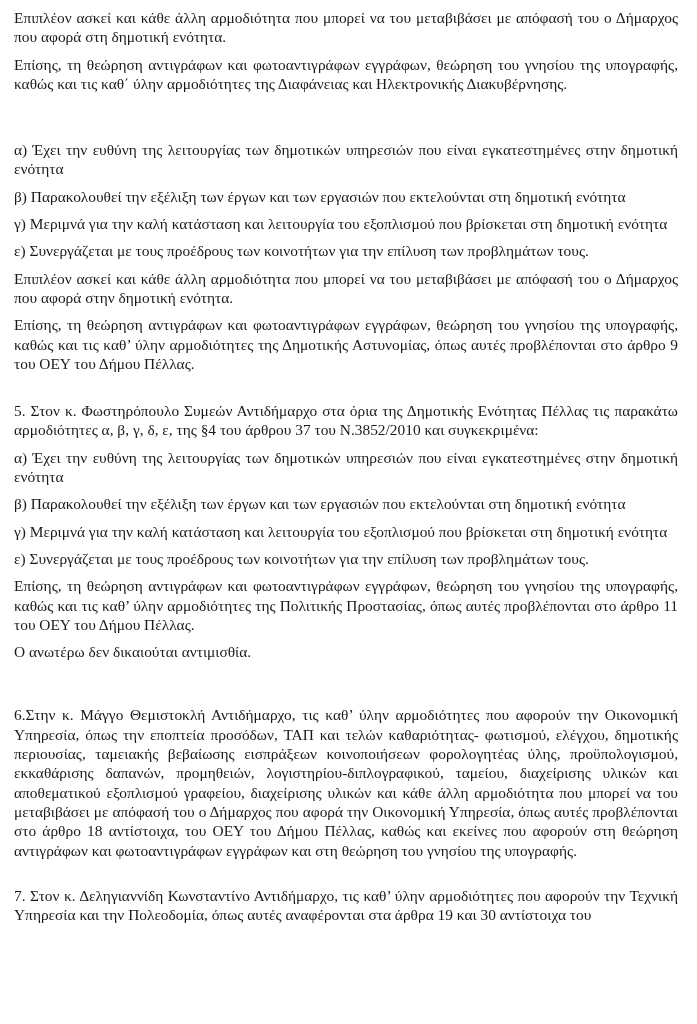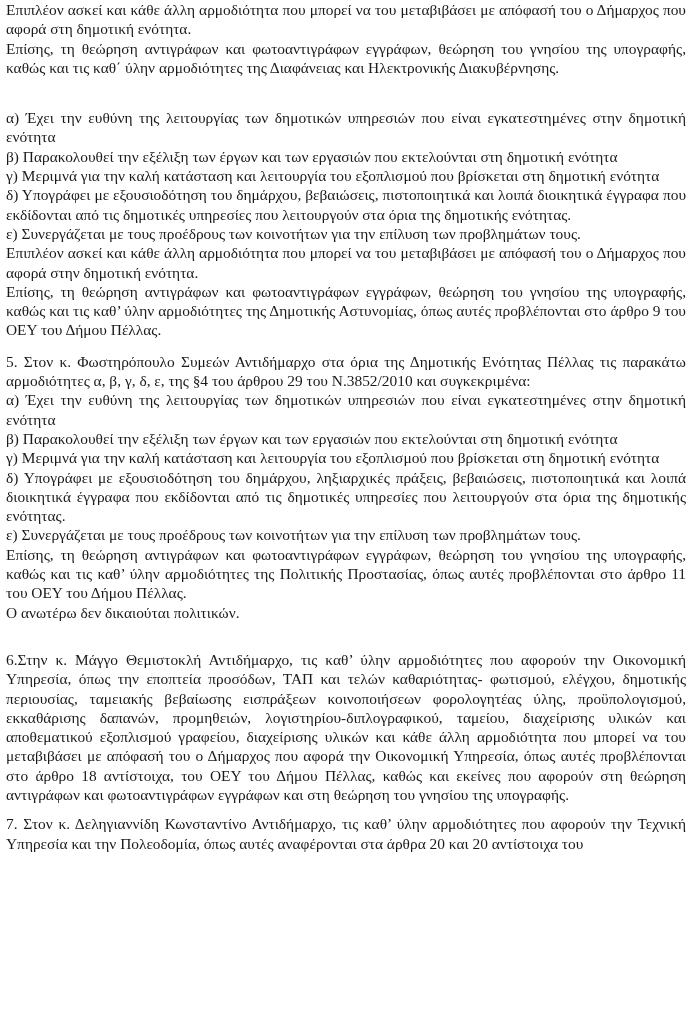--- a/index.html
+++ b/index.html
@@ -17,21 +17,21 @@
     position: absolute;
     left: 6px;
     top: 0px;
     width: 680px;
     font-family: "Liberation Serif", "DejaVu Serif", serif;
     font-size: 15.4px;
     line-height: 19.3px;
     color: #1a1a1a;
   }
   .para {
-    margin: 0;
+    margin: 8px;
     text-align: justify;
   }
   .section {
     margin: 0;
   }
   .gap-lg { height: 31px; }
   .gap-md { height: 12px; }
   .gap-sm { height: 10px; }
   .gap-xl { height: 28px; }
 </style>
@@ -44,44 +44,42 @@
     <p class="para">Επιπλέον ασκεί και κάθε άλλη αρμοδιότητα που μπορεί να του μεταβιβάσει με απόφασή του ο Δήμαρχος που αφορά στη δημοτική ενότητα.</p>
     <p class="para">Επίσης, τη θεώρηση αντιγράφων και φωτοαντιγράφων εγγράφων, θεώρηση του γνησίου της υπογραφής, καθώς και τις καθ΄ ύλην αρμοδιότητες της Διαφάνειας και Ηλεκτρονικής Διακυβέρνησης.</p>
   </div>
 
   <div class="gap-lg"></div>
 
   <div class="section">
     <p class="para">α) Έχει την ευθύνη της λειτουργίας των δημοτικών υπηρεσιών που είναι εγκατεστημένες στην δημοτική ενότητα</p>
     <p class="para">β) Παρακολουθεί την εξέλιξη των έργων και των εργασιών που εκτελούνται στη δημοτική ενότητα</p>
     <p class="para">γ) Μεριμνά για την καλή κατάσταση και λειτουργία του εξοπλισμού που βρίσκεται στη δημοτική ενότητα</p>
-    <p class="para">δ) Υπογράφει με εξουσιοδότηση του δημάρχου, βεβαιώσεις, πιστοποιητικά και λοιπά διοικητικά έγγραφα που εκδίδονται από τις δημοτικές υπηρεσίες που λειτουργούν στα όρια της δημοτικής ενότητας.</p>
     <p class="para">ε) Συνεργάζεται με τους προέδρους των κοινοτήτων για την επίλυση των προβλημάτων τους.</p>
     <p class="para">Επιπλέον ασκεί και κάθε άλλη αρμοδιότητα που μπορεί να του μεταβιβάσει με απόφασή του ο Δήμαρχος που αφορά στην δημοτική ενότητα.</p>
     <p class="para">Επίσης, τη θεώρηση αντιγράφων και φωτοαντιγράφων εγγράφων, θεώρηση του γνησίου της υπογραφής, καθώς και τις καθ’ ύλην αρμοδιότητες της Δημοτικής Αστυνομίας, όπως αυτές προβλέπονται στο άρθρο 9 του ΟΕΥ του Δήμου Πέλλας.</p>
   </div>
 
   <div class="gap-md"></div>
 
   <div class="section">
-    <p class="para">5. Στον κ. Φωστηρόπουλο Συμεών Αντιδήμαρχο στα όρια της Δημοτικής Ενότητας Πέλλας τις παρακάτω αρμοδιότητες α, β, γ, δ, ε, της §4 του άρθρου 29 του Ν.3852/2010 και συγκεκριμένα:</p>
+    <p class="para">5. Στον κ. Φωστηρόπουλο Συμεών Αντιδήμαρχο στα όρια της Δημοτικής Ενότητας Πέλλας τις παρακάτω αρμοδιότητες α, β, γ, δ, ε, της §4 του άρθρου 37 του Ν.3852/2010 και συγκεκριμένα:</p>
     <p class="para">α) Έχει την ευθύνη της λειτουργίας των δημοτικών υπηρεσιών που είναι εγκατεστημένες στην δημοτική ενότητα</p>
     <p class="para">β) Παρακολουθεί την εξέλιξη των έργων και των εργασιών που εκτελούνται στη δημοτική ενότητα</p>
     <p class="para">γ) Μεριμνά για την καλή κατάσταση και λειτουργία του εξοπλισμού που βρίσκεται στη δημοτική ενότητα</p>
-    <p class="para">δ) Υπογράφει με εξουσιοδότηση του δημάρχου, ληξιαρχικές πράξεις, βεβαιώσεις, πιστοποιητικά και λοιπά διοικητικά έγγραφα που εκδίδονται από τις δημοτικές υπηρεσίες που λειτουργούν στα όρια της δημοτικής ενότητας.</p>
     <p class="para">ε) Συνεργάζεται με τους προέδρους των κοινοτήτων για την επίλυση των προβλημάτων τους.</p>
     <p class="para">Επίσης, τη θεώρηση αντιγράφων και φωτοαντιγράφων εγγράφων, θεώρηση του γνησίου της υπογραφής, καθώς και τις καθ’ ύλην αρμοδιότητες της Πολιτικής Προστασίας, όπως αυτές προβλέπονται στο άρθρο 11 του ΟΕΥ του Δήμου Πέλλας.</p>
-    <p class="para">Ο ανωτέρω δεν δικαιούται πολιτικών.</p>
+    <p class="para">Ο ανωτέρω δεν δικαιούται αντιμισθία.</p>
   </div>
 
   <div class="gap-xl"></div>
 
   <div class="section">
     <p class="para">6.Στην κ. Μάγγο Θεμιστοκλή Αντιδήμαρχο, τις καθ’ ύλην αρμοδιότητες που αφορούν την Οικονομική Υπηρεσία, όπως την εποπτεία προσόδων, ΤΑΠ και τελών καθαριότητας- φωτισμού, ελέγχου, δημοτικής περιουσίας, ταμειακής βεβαίωσης εισπράξεων κοινοποιήσεων φορολογητέας ύλης, προϋπολογισμού, εκκαθάρισης δαπανών, προμηθειών, λογιστηρίου-διπλογραφικού, ταμείου, διαχείρισης υλικών και αποθεματικού εξοπλισμού γραφείου, διαχείρισης υλικών και κάθε άλλη αρμοδιότητα που μπορεί να του μεταβιβάσει με απόφασή του ο Δήμαρχος που αφορά την Οικονομική Υπηρεσία, όπως αυτές προβλέπονται στο άρθρο 18 αντίστοιχα, του ΟΕΥ του Δήμου Πέλλας, καθώς και εκείνες που αφορούν στη θεώρηση αντιγράφων και φωτοαντιγράφων εγγράφων και στη θεώρηση του γνησίου της υπογραφής.</p>
   </div>
 
   <div class="gap-sm"></div>
 
   <div class="section">
-    <p class="para">7. Στον κ. Δεληγιαννίδη Κωνσταντίνο Αντιδήμαρχο, τις καθ’ ύλην αρμοδιότητες που αφορούν την Τεχνική Υπηρεσία και την Πολεοδομία, όπως αυτές αναφέρονται στα άρθρα 20 και 20 αντίστοιχα του</p>
+    <p class="para">7. Στον κ. Δεληγιαννίδη Κωνσταντίνο Αντιδήμαρχο, τις καθ’ ύλην αρμοδιότητες που αφορούν την Τεχνική Υπηρεσία και την Πολεοδομία, όπως αυτές αναφέρονται στα άρθρα 19 και 30 αντίστοιχα του</p>
   </div>
 
 </div>
 
 </body></html>

